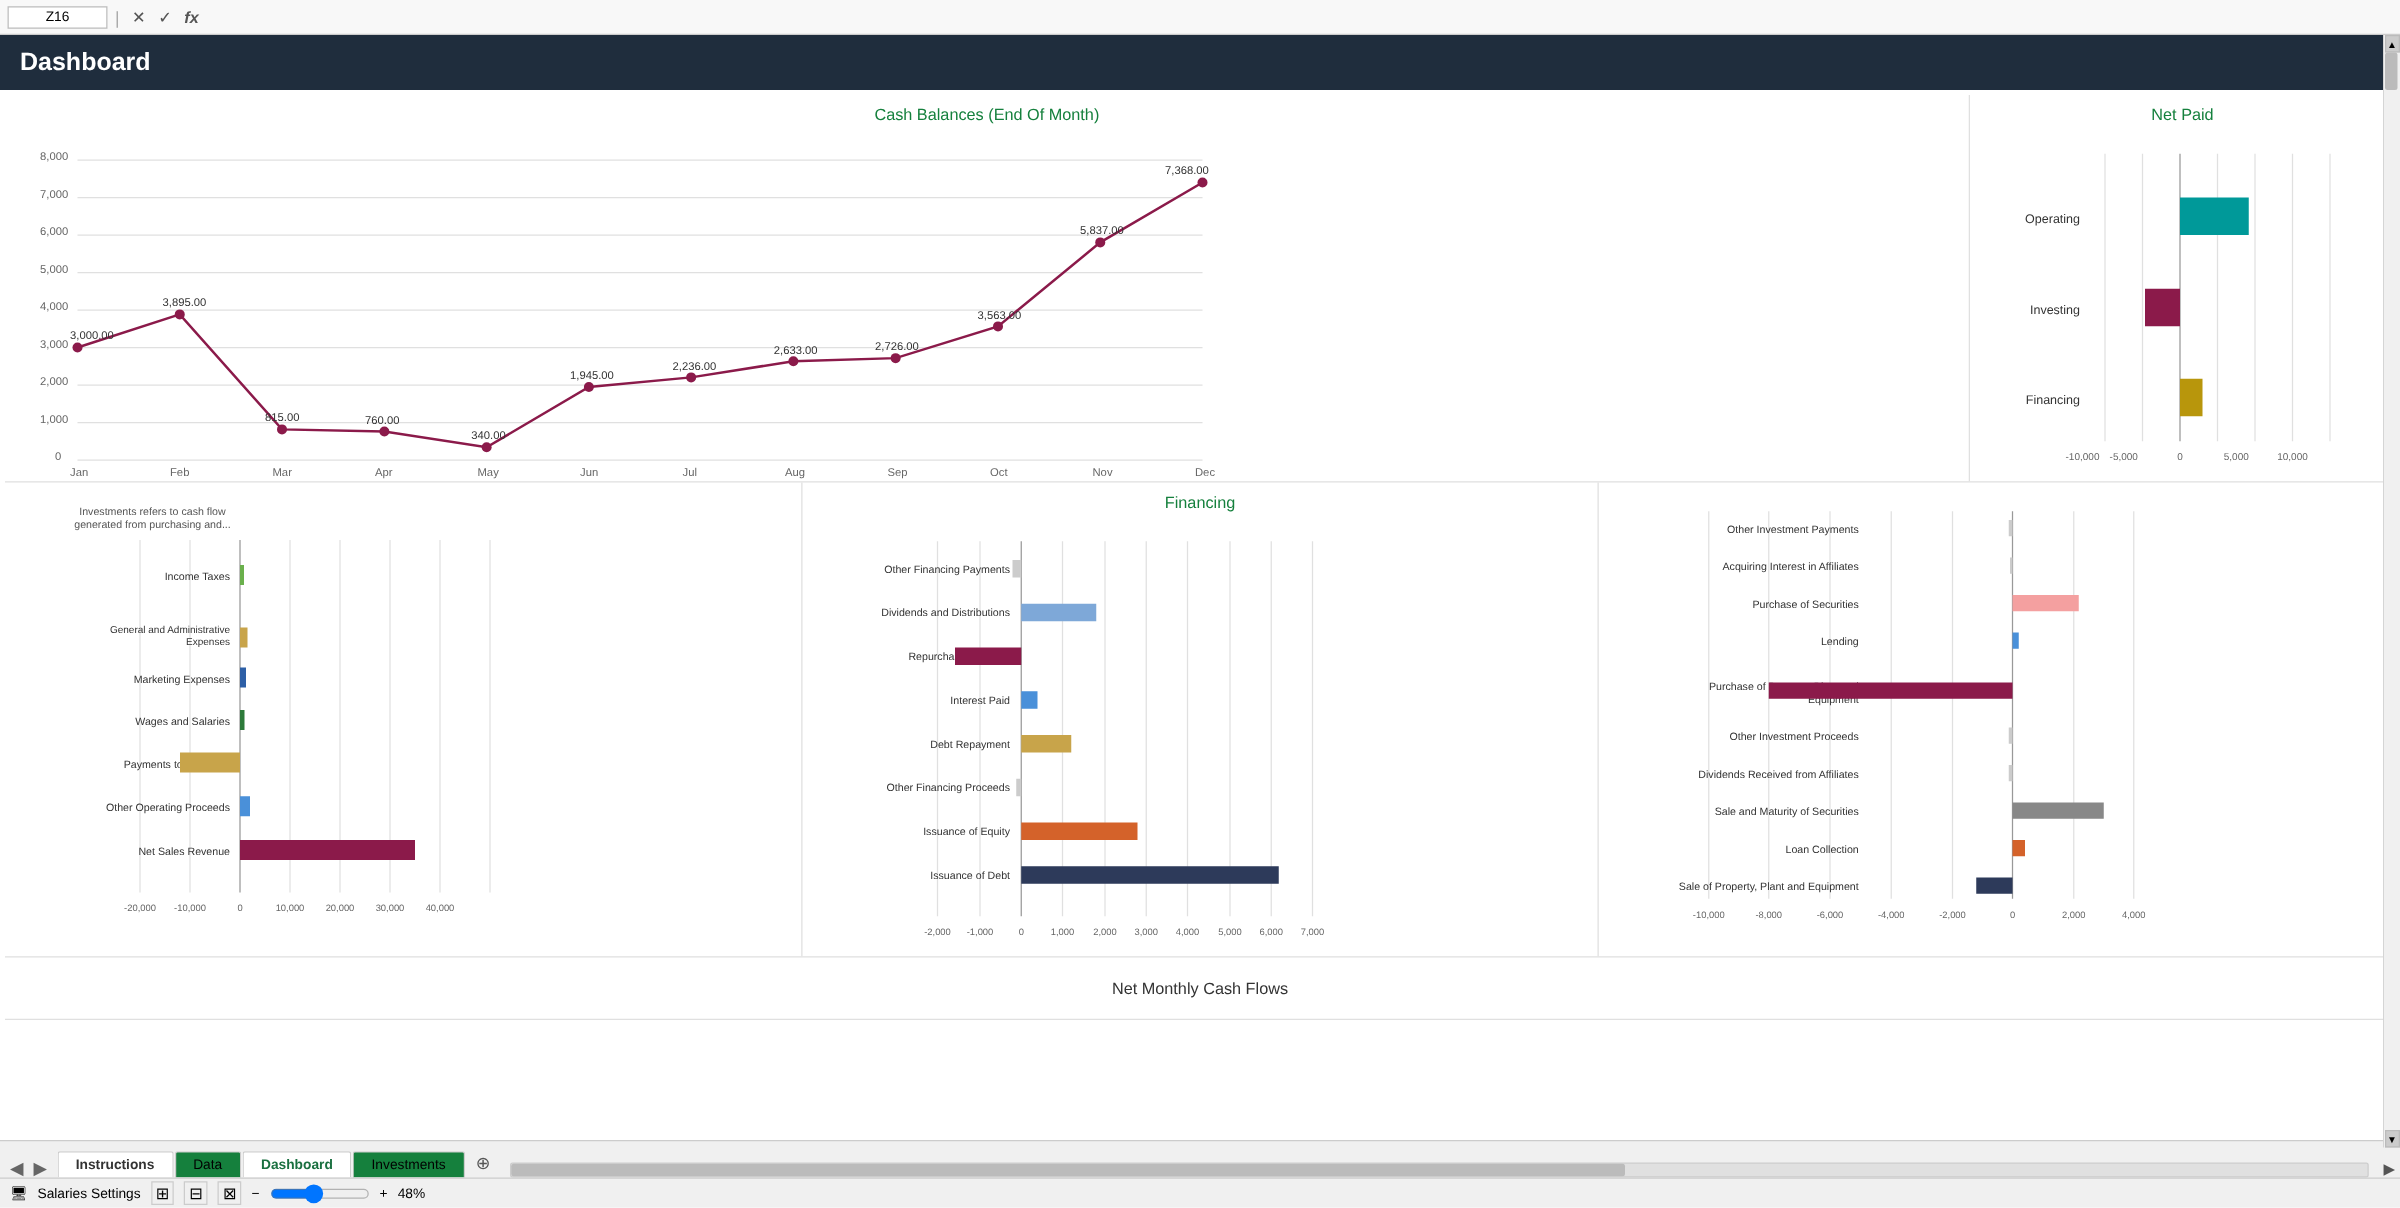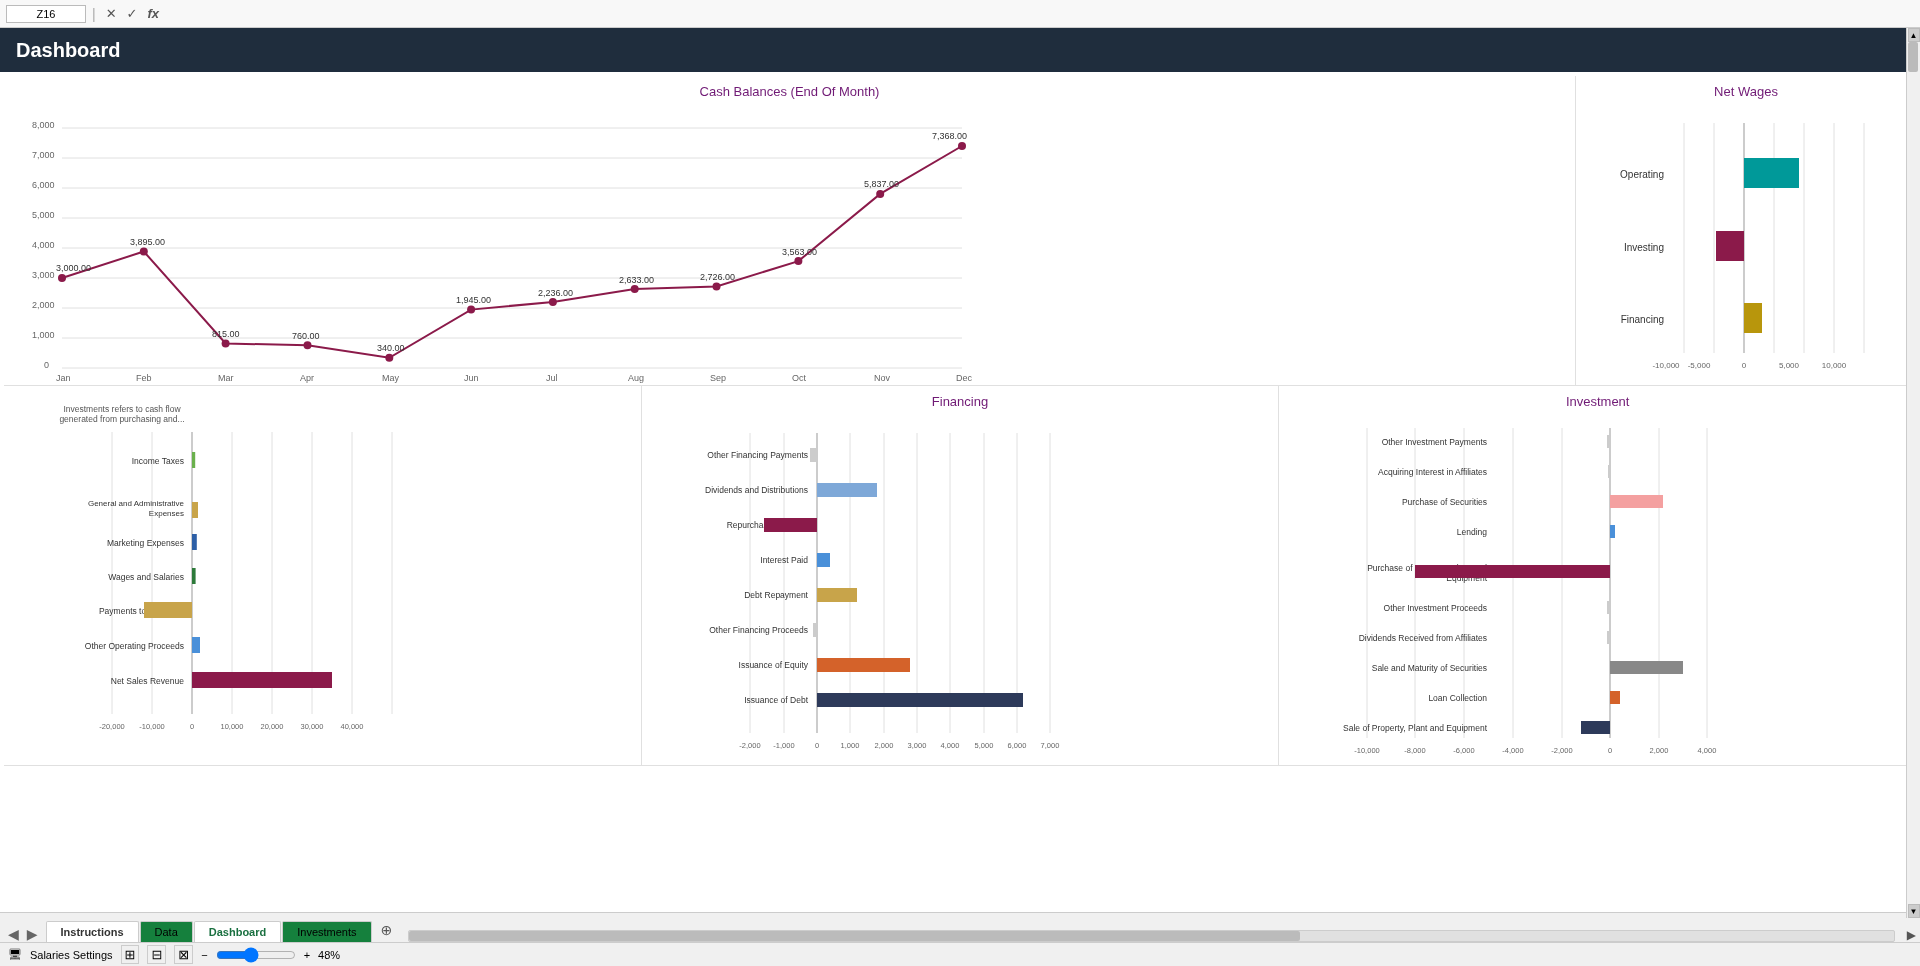--- a/index.html
+++ b/index.html
@@ -40,21 +40,21 @@
     
     .middle-row { display: flex; height: 380px; gap: 0; border-bottom: 1px solid #e0e0e0; }
     .operations-chart { flex: 1; border-right: 1px solid #e0e0e0; padding: 8px; position: relative; }
     .financing-chart { flex: 1; border-right: 1px solid #e0e0e0; padding: 8px; position: relative; }
     .investment-chart { flex: 1; padding: 8px; position: relative; }
 
     
     .bottom-row { height: 50px; display: flex; align-items: center; justify-content: center; font-size: 13px; color: #333; border-bottom: 1px solid #e0e0e0; }
 
     
-    .chart-title { text-align: center; font-size: 13px; color: #701a75; margin-bottom: 4px; }
+    .chart-title { text-align: center; font-size: 13px; color: #15803d; margin-bottom: 4px; }
 
     
     svg { overflow: visible; }
 
     
     .sheet-tabs {
       height: 30px; background: #f0f0f0; border-top: 1px solid #ccc;
       display: flex; align-items: flex-end; padding-left: 8px; gap: 0;
     }
     .tab {
@@ -176,21 +176,21 @@
           <text x="534" y="278" class="axis-label">Jul</text>
           <text x="616" y="278" class="axis-label">Aug</text>
           <text x="698" y="278" class="axis-label">Sep</text>
           <text x="780" y="278" class="axis-label">Oct</text>
           <text x="862" y="278" class="axis-label">Nov</text>
           <text x="944" y="278" class="axis-label">Dec</text>
         </svg>
       </div>
 
       <div class="net-cash-chart">
-        <div class="chart-title">Net Wages</div>
+        <div class="chart-title">Net Paid</div>
         <svg width="320" height="275">
 
           <text x="80" y="75" font-size="10" fill="#333" text-anchor="end">Operating</text>
           <text x="80" y="148" font-size="10" fill="#333" text-anchor="end">Investing</text>
           <text x="80" y="220" font-size="10" fill="#333" text-anchor="end">Financing</text>
 
           <line x1="160" y1="20" x2="160" y2="250" stroke="#999" stroke-width="1"></line>
 
           <line x1="100" y1="20" x2="100" y2="250" stroke="#e0e0e0" stroke-width="1"></line>
           <line x1="130" y1="20" x2="130" y2="250" stroke="#e0e0e0" stroke-width="1"></line>
@@ -311,21 +311,20 @@
           <text x="234" y="335" font-size="7.5" fill="#666" text-anchor="middle">2,000</text>
           <text x="267" y="335" font-size="7.5" fill="#666" text-anchor="middle">3,000</text>
           <text x="300" y="335" font-size="7.5" fill="#666" text-anchor="middle">4,000</text>
           <text x="334" y="335" font-size="7.5" fill="#666" text-anchor="middle">5,000</text>
           <text x="367" y="335" font-size="7.5" fill="#666" text-anchor="middle">6,000</text>
           <text x="400" y="335" font-size="7.5" fill="#666" text-anchor="middle">7,000</text>
         </svg>
       </div>
 
       <div class="investment-chart">
-        <div class="chart-title">Investment</div>
         <svg width="430" height="355">
 
           <line x1="323" y1="15" x2="323" y2="325" stroke="#999" stroke-width="1"></line>
 
           <line x1="80" y1="15" x2="80" y2="325" stroke="#e0e0e0" stroke-width="1"></line>
           <line x1="128" y1="15" x2="128" y2="325" stroke="#e0e0e0" stroke-width="1"></line>
           <line x1="177" y1="15" x2="177" y2="325" stroke="#e0e0e0" stroke-width="1"></line>
           <line x1="226" y1="15" x2="226" y2="325" stroke="#e0e0e0" stroke-width="1"></line>
           <line x1="275" y1="15" x2="275" y2="325" stroke="#e0e0e0" stroke-width="1"></line>
           <line x1="372" y1="15" x2="372" y2="325" stroke="#e0e0e0" stroke-width="1"></line>
@@ -368,20 +367,23 @@
           <text x="226" y="340" font-size="7.5" fill="#666" text-anchor="middle">-4,000</text>
           <text x="275" y="340" font-size="7.5" fill="#666" text-anchor="middle">-2,000</text>
           <text x="323" y="340" font-size="7.5" fill="#666" text-anchor="middle">0</text>
           <text x="372" y="340" font-size="7.5" fill="#666" text-anchor="middle">2,000</text>
           <text x="420" y="340" font-size="7.5" fill="#666" text-anchor="middle">4,000</text>
         </svg>
       </div>
 
     </div>
 
+    <div class="bottom-row">
+      <span>Net Monthly Cash Flows</span>
+    </div>
 
   </div>
 </div>
 
 <div class="sheet-tabs">
   <div class="tab-nav">◀</div>
   <div class="tab-nav">▶</div>
   <div class="tab selected">Instructions</div>
   <div class="tab">Data</div>
   <div class="tab active">Dashboard</div>

